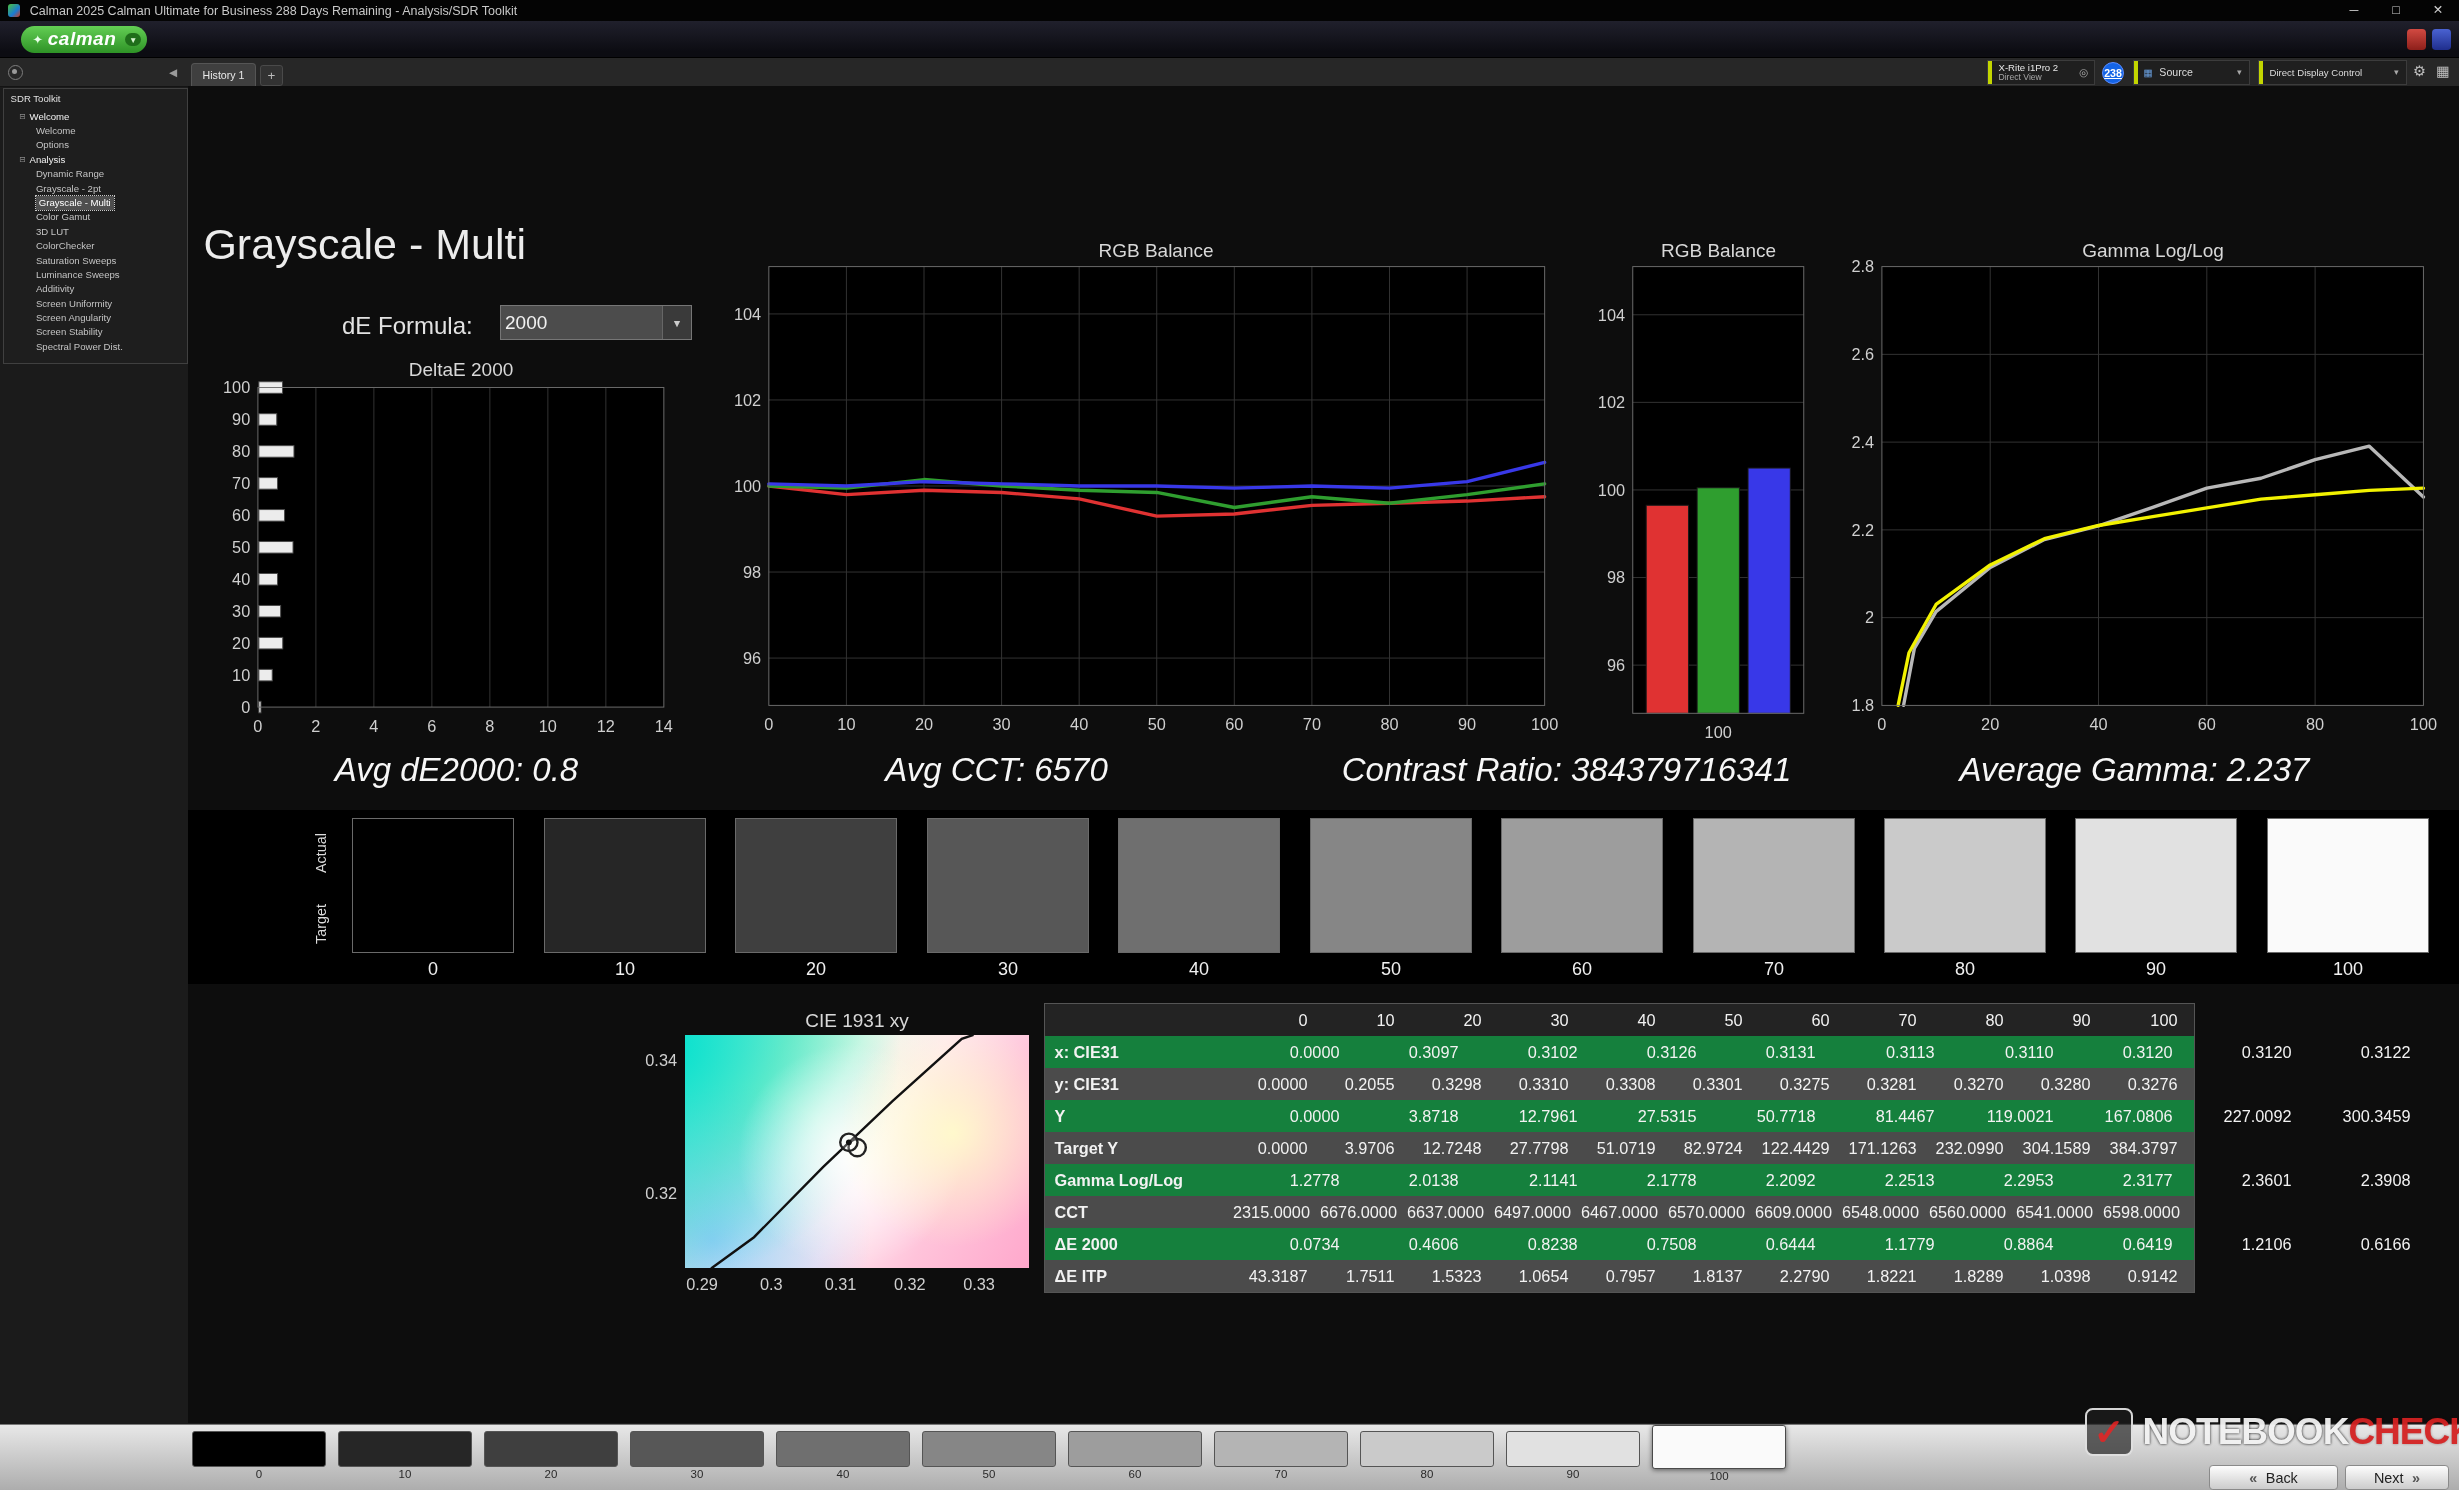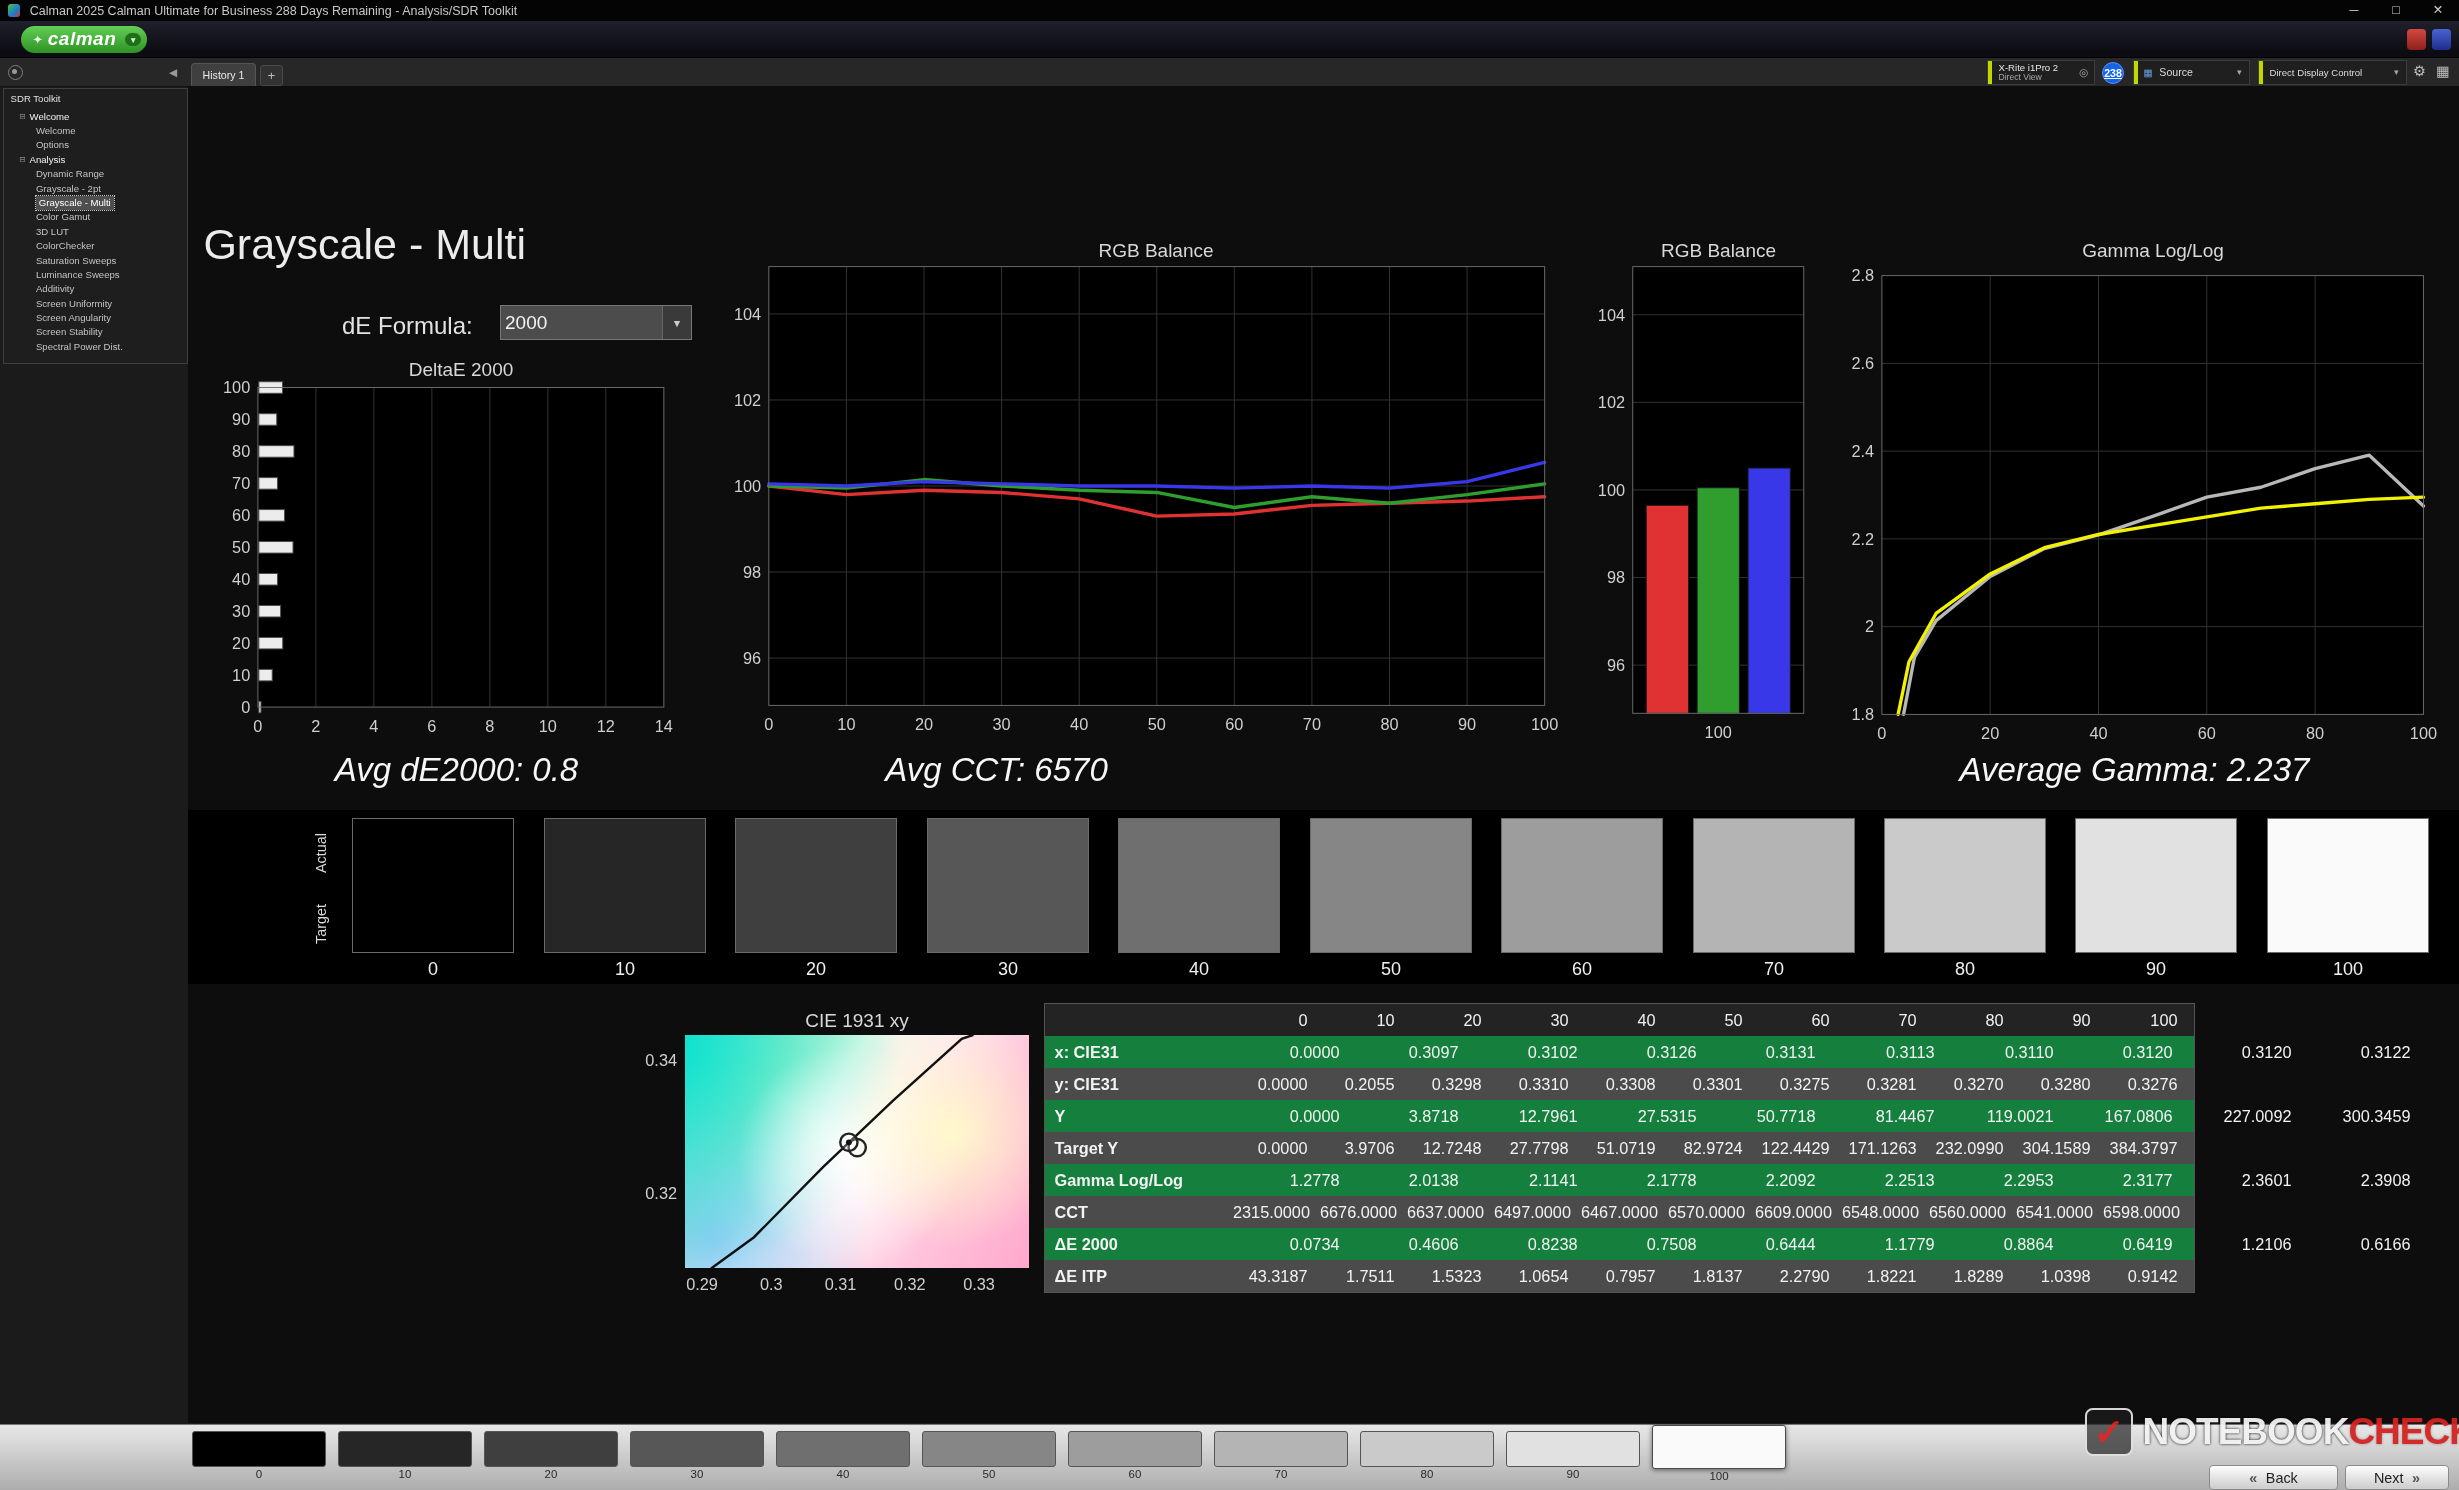--- a/index.html
+++ b/index.html
@@ -331,21 +331,21 @@
           <line x1="60" y1="424.8529411764708" x2="238" y2="424.8529411764708" stroke="#343434"></line>
           <text x="52" y="430.8529411764708" text-anchor="end" fill="#cfcfcf" font-size="17">96</text>
           <rect x="74" y="258.4558823529409" width="44" height="216.54411764705912" fill="#e03232" stroke="#1a1a1a"></rect>
           <rect x="127" y="240.22058823529426" width="44" height="234.77941176470574" fill="#2f9e2f" stroke="#1a1a1a"></rect>
           <rect x="180" y="219.70588235294116" width="44" height="255.29411764705884" fill="#3838e8" stroke="#1a1a1a"></rect>
           <rect x="60" y="10" width="178" height="465" fill="none" stroke="#6e6e6e"></rect>
           <text x="149" y="501" text-anchor="middle" fill="#cfcfcf" font-size="17">100</text>
         </svg></div>
 
     <div class="chart-title" style="left:1694px;width:542px;top:154px;">Gamma Log/Log</div>
-    <div class="chart-mount" id="chart-gamma" style="left:1637px;top:180px;"><svg width="615" height="482" viewBox="0 0 640 502">
+    <div class="chart-mount" id="chart-gamma" style="left:1637px;top:171px;"><svg width="615" height="482" viewBox="0 0 640 502">
           <rect x="59" y="10" width="564" height="457" fill="#000"></rect>
           <text x="51" y="16" text-anchor="end" fill="#cfcfcf" font-size="17">2.8</text>
           <line x1="59" y1="101.3999999999999" x2="623" y2="101.3999999999999" stroke="#343434"></line>
           <text x="51" y="107.3999999999999" text-anchor="end" fill="#cfcfcf" font-size="17">2.6</text>
           <line x1="59" y1="192.8" x2="623" y2="192.8" stroke="#343434"></line>
           <text x="51" y="198.8" text-anchor="end" fill="#cfcfcf" font-size="17">2.4</text>
           <line x1="59" y1="284.1999999999999" x2="623" y2="284.1999999999999" stroke="#343434"></line>
           <text x="51" y="290.1999999999999" text-anchor="end" fill="#cfcfcf" font-size="17">2.2</text>
           <line x1="59" y1="375.6" x2="623" y2="375.6" stroke="#343434"></line>
           <text x="51" y="381.6" text-anchor="end" fill="#cfcfcf" font-size="17">2</text>
@@ -360,20 +360,21 @@
           <line x1="510.20000000000005" y1="10" x2="510.20000000000005" y2="467" stroke="#343434"></line>
           <text x="510.20000000000005" y="493" text-anchor="middle" fill="#cfcfcf" font-size="17">80</text>
           <text x="623" y="493" text-anchor="middle" fill="#cfcfcf" font-size="17">100</text>
           <polyline points="81.56,467 92.84,407.59000000000003 115.4,369.29340000000013 171.8,323.45629999999994 228.2,294.3454 284.6,279.99559999999997 341,260.75589999999994 397.4,240.6478999999999 453.79999999999995,230.41110000000003 510.20000000000005,211.03429999999992 566.6,197.00439999999995 623,249.9706999999999" fill="none" stroke="#b8b8b8" stroke-width="3.5" stroke-linejoin="round" stroke-linecap="round"></polyline>
           <polyline points="75.92,467 87.2,412.16 115.4,361.8900000000001 171.8,320.75999999999993 228.2,293.3399999999999 284.6,279.63 341,270.48999999999995 397.4,261.34999999999997 453.79999999999995,252.20999999999995 510.20000000000005,247.64000000000007 566.6,243.06999999999996 623,240.785" fill="none" stroke="#f2f200" stroke-width="3.5" stroke-linejoin="round" stroke-linecap="round"></polyline>
           <rect x="59" y="10" width="564" height="457" fill="none" stroke="#6e6e6e"></rect>
         </svg></div>
 
     <div class="stat" style="left:33px;width:471px;">Avg dE2000: 0.8</div>
     <div class="stat" style="left:571px;width:475px;">Avg CCT: 6570</div>
+    <div class="stat" style="left:1051px;width:655px;">Contrast Ratio: 384379716341</div>
     <div class="stat" style="left:1714px;width:465px;">Average Gamma: 2.237</div>
 
     <div id="patch-strip">
       <div class="strip-rot" id="rot-actual">Actual</div>
       <div class="strip-rot" id="rot-target">Target</div>
     <div class="strip-patch" style="left: 164px; background: rgb(0, 0, 0);"></div>
         <div class="strip-num" style="left: 164px;">0</div>
         <div class="strip-patch" style="left: 356px; background: rgb(38, 38, 38);"></div>
         <div class="strip-num" style="left: 356px;">10</div>
         <div class="strip-patch" style="left: 547px; background: rgb(63, 63, 63);"></div>

